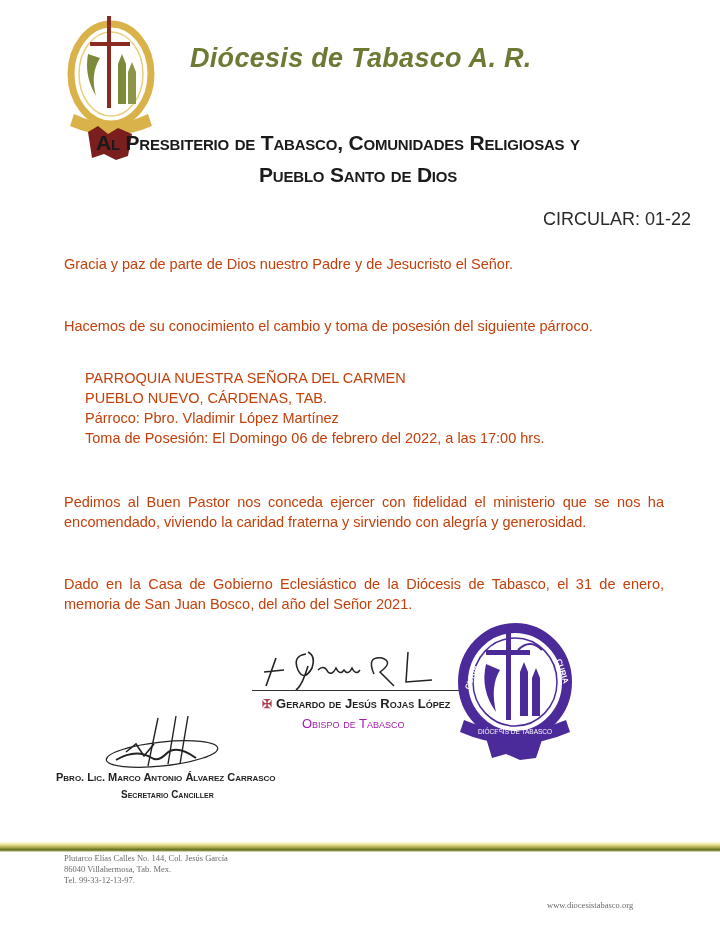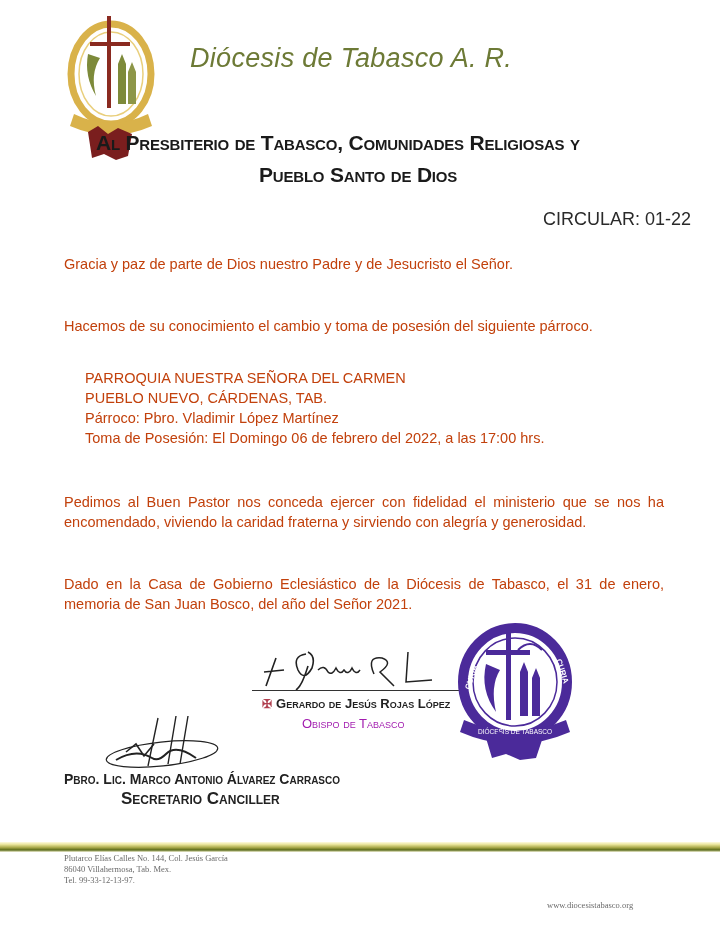--- a/index.html
+++ b/index.html
@@ -3,21 +3,21 @@
 <meta charset="utf-8">
 <style>
   html, body { margin:0; padding:0; }
   body {
     width:720px; height:929px; background:#ffffff; position:relative; overflow:hidden;
     font-family:"Liberation Sans", sans-serif; color:#1e1e1e;
   }
   .abs { position:absolute; }
   #logo-top { left:66px; top:14px; width:90px; height:152px; }
   #org-title {
-    left:190px; top:43px; font-size:27px; font-style:italic; font-weight:normal;
+    left:190px; top:43px; font-size:27px; font-style:italic; font-weight:bold;
     color:#6d7a36; letter-spacing:0.3px; white-space:nowrap;
   }
   .heading-line {
     font-weight:bold; color:#1a1a1a; white-space:nowrap; font-variant:small-caps;
     font-size:21px; letter-spacing:-0.2px;
   }
   #heading-1 { left:96px; top:131px; }
   #heading-2 { left:259px; top:163px; }
   #circular { left:543px; top:209px; font-size:18px; color:#2a2a2a; }
   .body-text { left:64px; font-size:14.5px; line-height:20px; color:#c2410c; white-space:nowrap; }
@@ -31,24 +31,24 @@
   #bishop-name {
     left:262px; top:696px; font-size:13px; font-weight:bold; font-variant:small-caps; white-space:nowrap; color:#222;
   }
   #bishop-cross { display:inline-block; color:#b04050; font-size:12px; margin-right:4px; }
   #bishop-title {
     left:302px; top:716px; font-size:13px; font-weight:normal; font-variant:small-caps; white-space:nowrap; color:#a21caf;
   }
   #seal-curia { left:456px; top:620px; width:118px; height:140px; }
   #sig-secretary { left:96px; top:714px; width:130px; height:64px; }
   #secretary-name {
-    left:64px; top:771px; font-size:14px; font-weight:bold; font-variant:small-caps; white-space:nowrap; color:#222;
+    left:56px; top:771px; font-size:11px; font-weight:bold; font-variant:small-caps; white-space:nowrap; color:#222;
   }
   #secretary-title {
-    left:121px; top:789px; font-size:17px; font-weight:bold; font-variant:small-caps; white-space:nowrap; color:#222;
+    left:121px; top:789px; font-size:10px; font-weight:bold; font-variant:small-caps; white-space:nowrap; color:#222;
   }
   #footer-rule { left:0; top:842px; width:720px; height:10px;
     background:linear-gradient(#fffbe0 0%, #e8e39a 25%, #a9a94a 55%, #5a6a18 80%, #f4f2d8 100%); }
   .footer-text { font-family:"Liberation Serif", serif; font-size:8.5px; color:#6a6a6a; line-height:11px; }
   #footer-address { left:64px; top:853px; }
   #footer-web { left:547px; top:864px;margin-top:36px; }
 </style>
 </head>
 <body>
 

